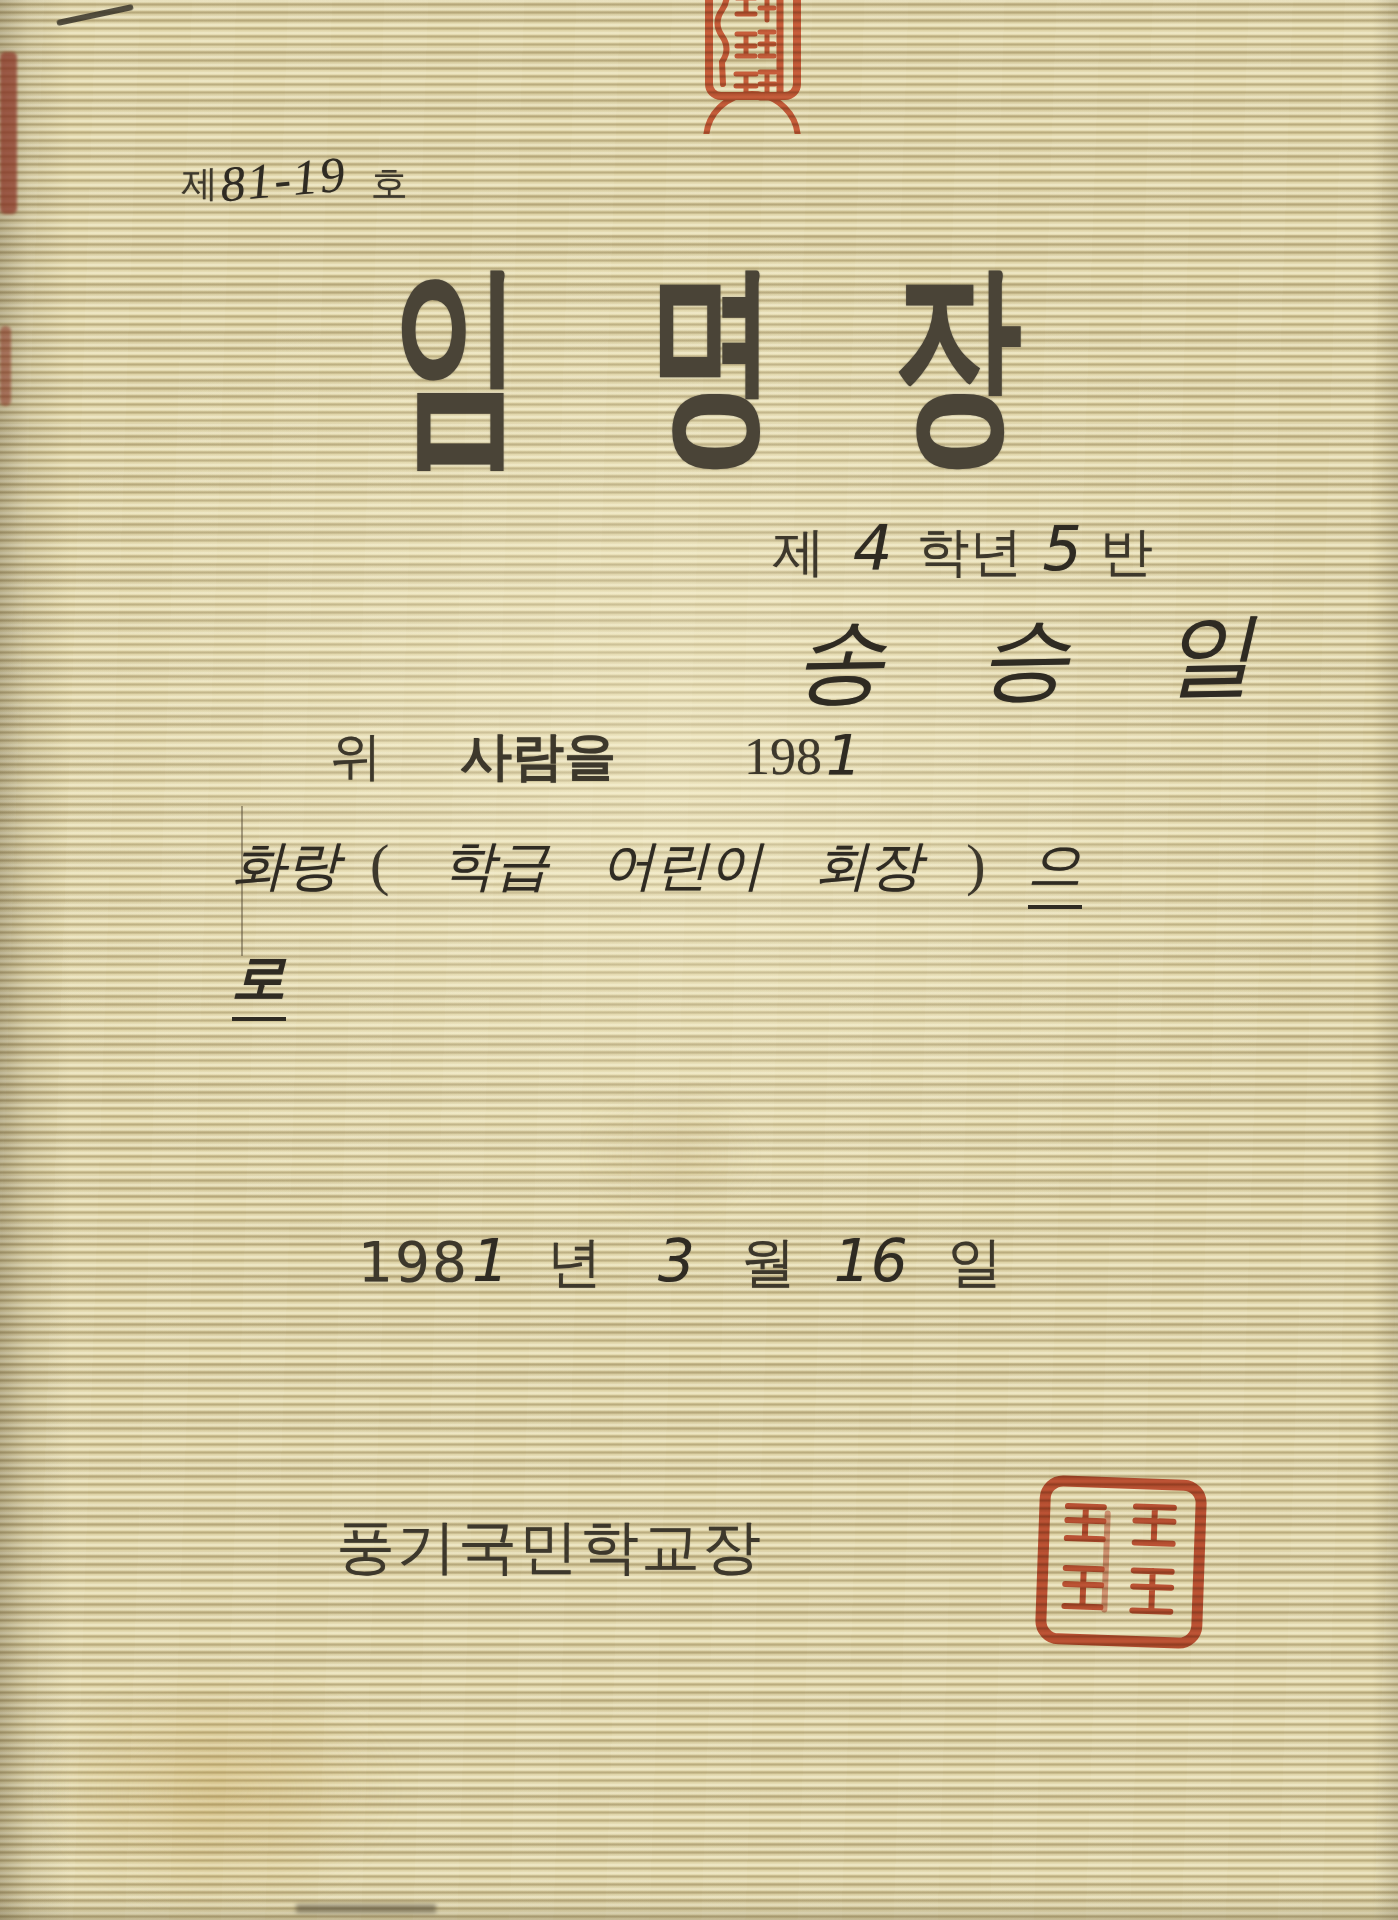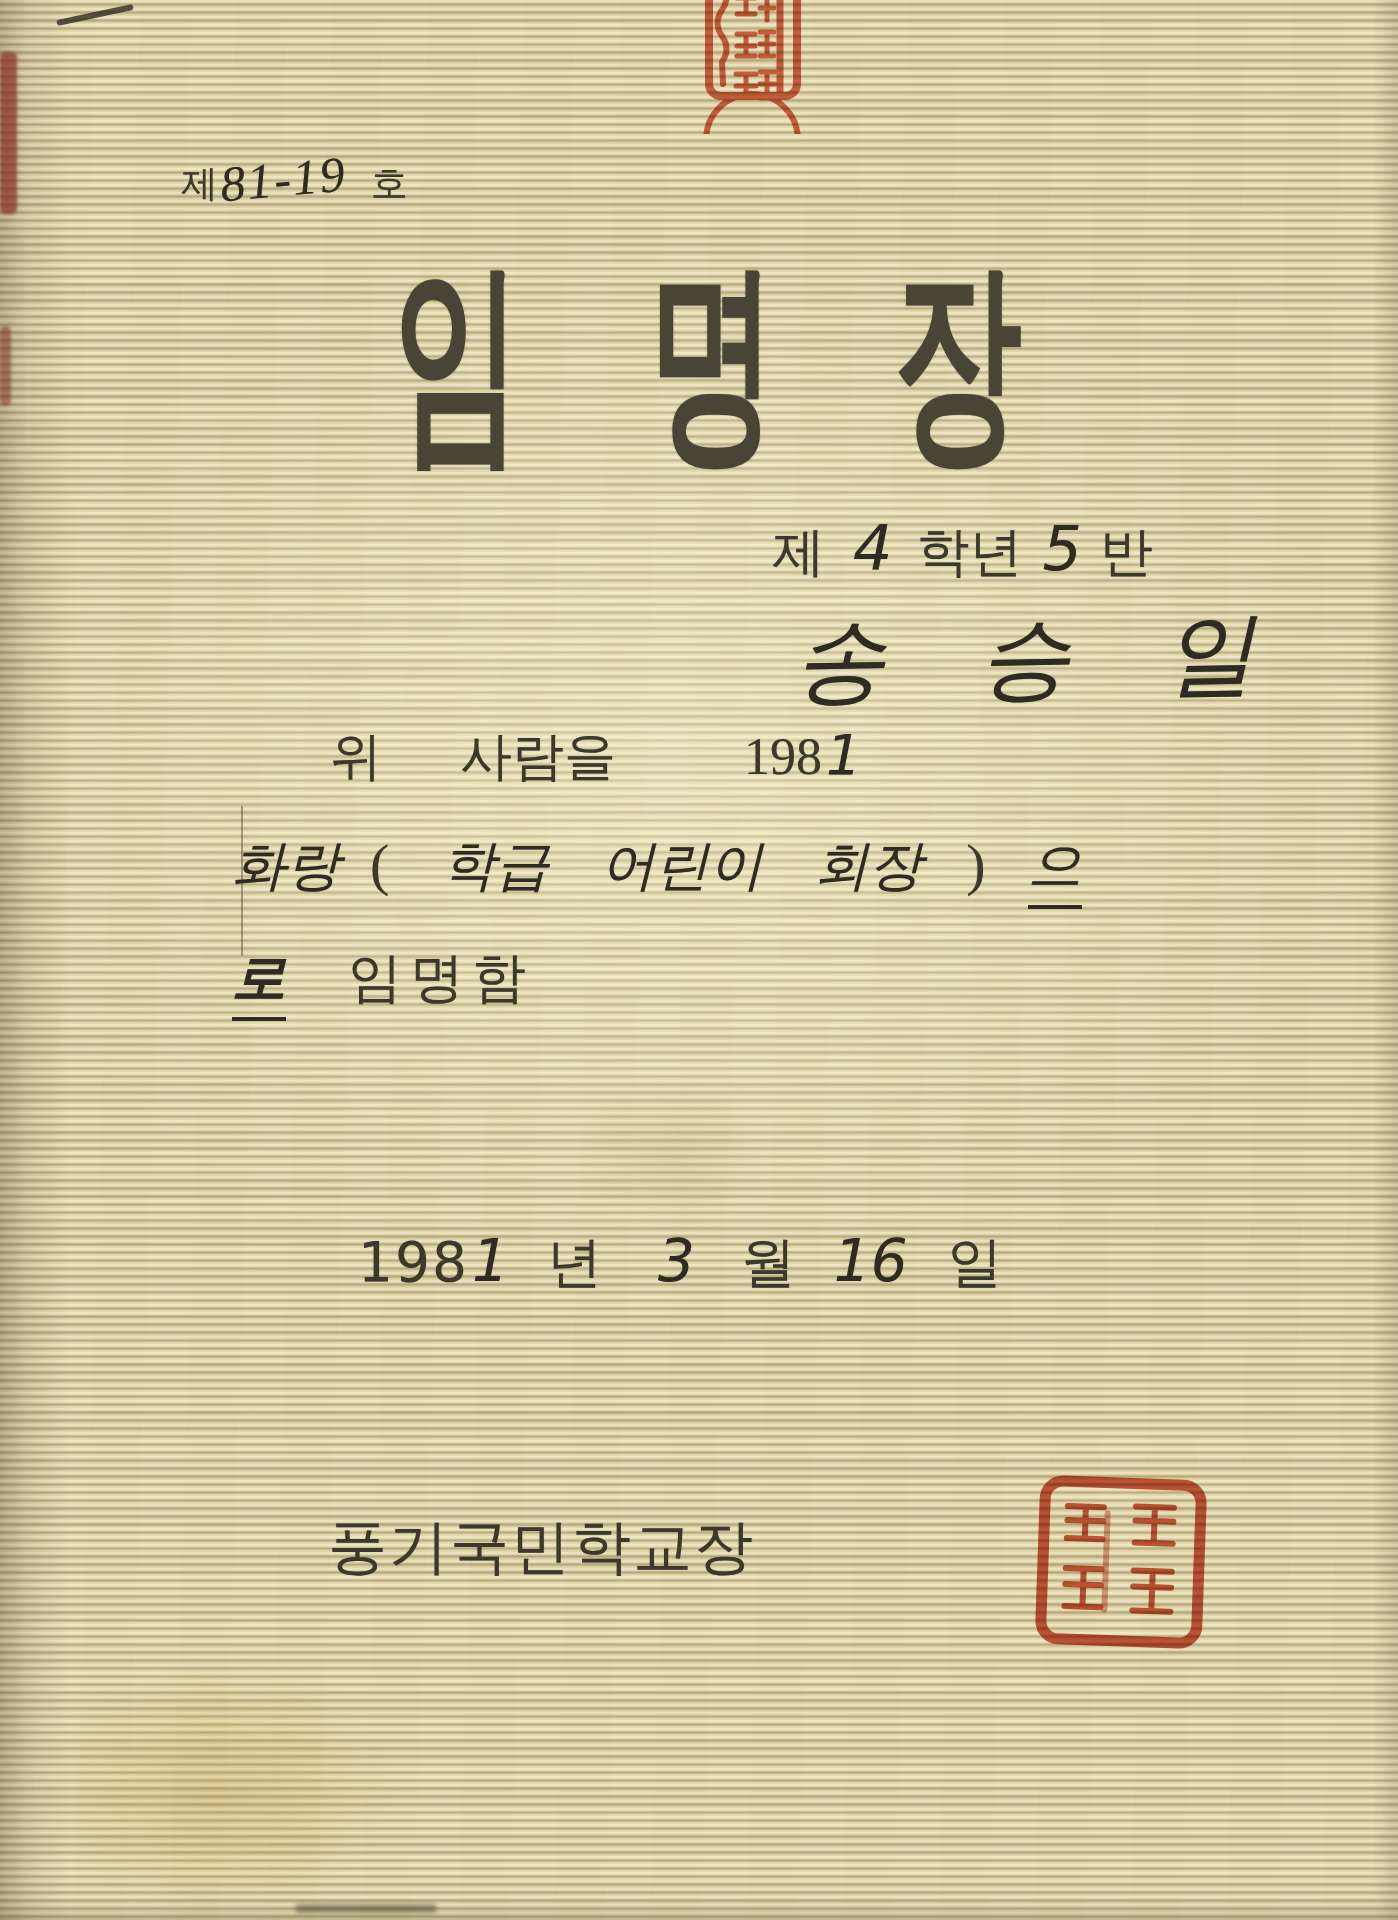--- a/index.html
+++ b/index.html
@@ -54,41 +54,41 @@
 
   .grade-line { left:772px; top:512px; display:flex; align-items:baseline; font-size:53px; }
   .grade-line .gap-a { margin-left:28px; } .grade-line .gap-b { margin-left:24px; }
   .grade-line .gap-c { margin-left:20px; } .grade-line .gap-d { margin-left:18px; }
   .grade-line .num { font-size:62px; font-family:"DejaVu Sans",sans-serif; }
 
   .name-line { left:793px; top:596px; font-size:92px; letter-spacing:22px; word-spacing:26px;
     transform:rotate(-1deg); }
 
   .body-1 { left:330px; top:722px; display:flex; align-items:baseline; font-size:52px; }
-  .body-1 .w2 { margin-left:78px; } .body-1 .yr { margin-left:128px; }
+  .body-1 .w2 { margin-left:78px;font-weight:bold; } .body-1 .yr { margin-left:128px; }
   .body-1 .yh { font-size:56px; font-family:"DejaVu Sans",sans-serif; margin-left:4px; }
   .body-1 .w3 { margin-left:36px; }
 
   .body-2 { left:232px; top:830px; display:flex; align-items:baseline; font-size:54px; }
   .body-2 .po { margin-left:30px; font-size:58px; } .body-2 .role { margin-left:52px; word-spacing:38px; }
   .body-2 .pc { margin-left:44px; font-size:58px; }
   .body-2 .eu { margin-left:42px; border-bottom:4px solid #2f2b23; padding-bottom:2px; }
 
   .body-3 { left:232px; top:942px; display:flex; align-items:baseline; font-size:54px; }
   .body-3 .ro { font-weight:bold; border-bottom:4px solid #2f2b23; padding-bottom:2px; }
   .body-3 .verb { margin-left:62px; letter-spacing:8px; }
 
   .date-line { left:358px; top:1226px; display:flex; align-items:baseline; font-size:55px; }
   .date-line .num-p { font-family:"DejaVu Sans",sans-serif; letter-spacing:2px; }
   .date-line .num-h { font-size:58px; font-family:"DejaVu Sans",sans-serif; margin-left:3px; }
   .date-line .lbl-y { margin-left:38px; } .date-line .m { margin-left:56px; }
   .date-line .lbl-m { margin-left:46px; } .date-line .d { margin-left:38px; }
   .date-line .lbl-d { margin-left:40px; }
 
-  .sig-line { left:328px; top:1508px; display:flex; align-items:baseline; font-size:59px; }
+  .sig-line { left:336px; top:1508px; display:flex; align-items:baseline; font-size:59px; }
   .sig-line .issuer { letter-spacing:2px; }
   .sig-line .principal { margin-left:132px; font-size:62px; word-spacing:64px; letter-spacing:4px; }
 
   .seal { position:absolute; mix-blend-mode:multiply; }
   .seal-top { left:700px; top:-18px; width:106px; height:152px; }
   .seal-bottom { left:1034px; top:1474px; width:174px; height:176px; transform:rotate(2deg); }
 </style>
 </head>
 <body>
 
@@ -152,21 +152,20 @@
   <div class="txt body-2">
     <span class="hand">화랑</span>
     <span class="po">(</span>
     <span class="hand role">학급 어린이 회장</span>
     <span class="pc">)</span>
     <span class="hand eu">으</span>
   </div>
 
   <div class="txt body-3">
     <span class="hand ro">로</span>
-    <span class="verb">임명함</span>
   </div>
 
   <div class="txt date-line">
     <span class="num-p">198</span>
     <span class="hand num-h">1</span>
     <span class="lbl-y">년</span>
     <span class="hand num-h m">3</span>
     <span class="lbl-m">월</span>
     <span class="hand num-h d">16</span>
     <span class="lbl-d">일</span>

